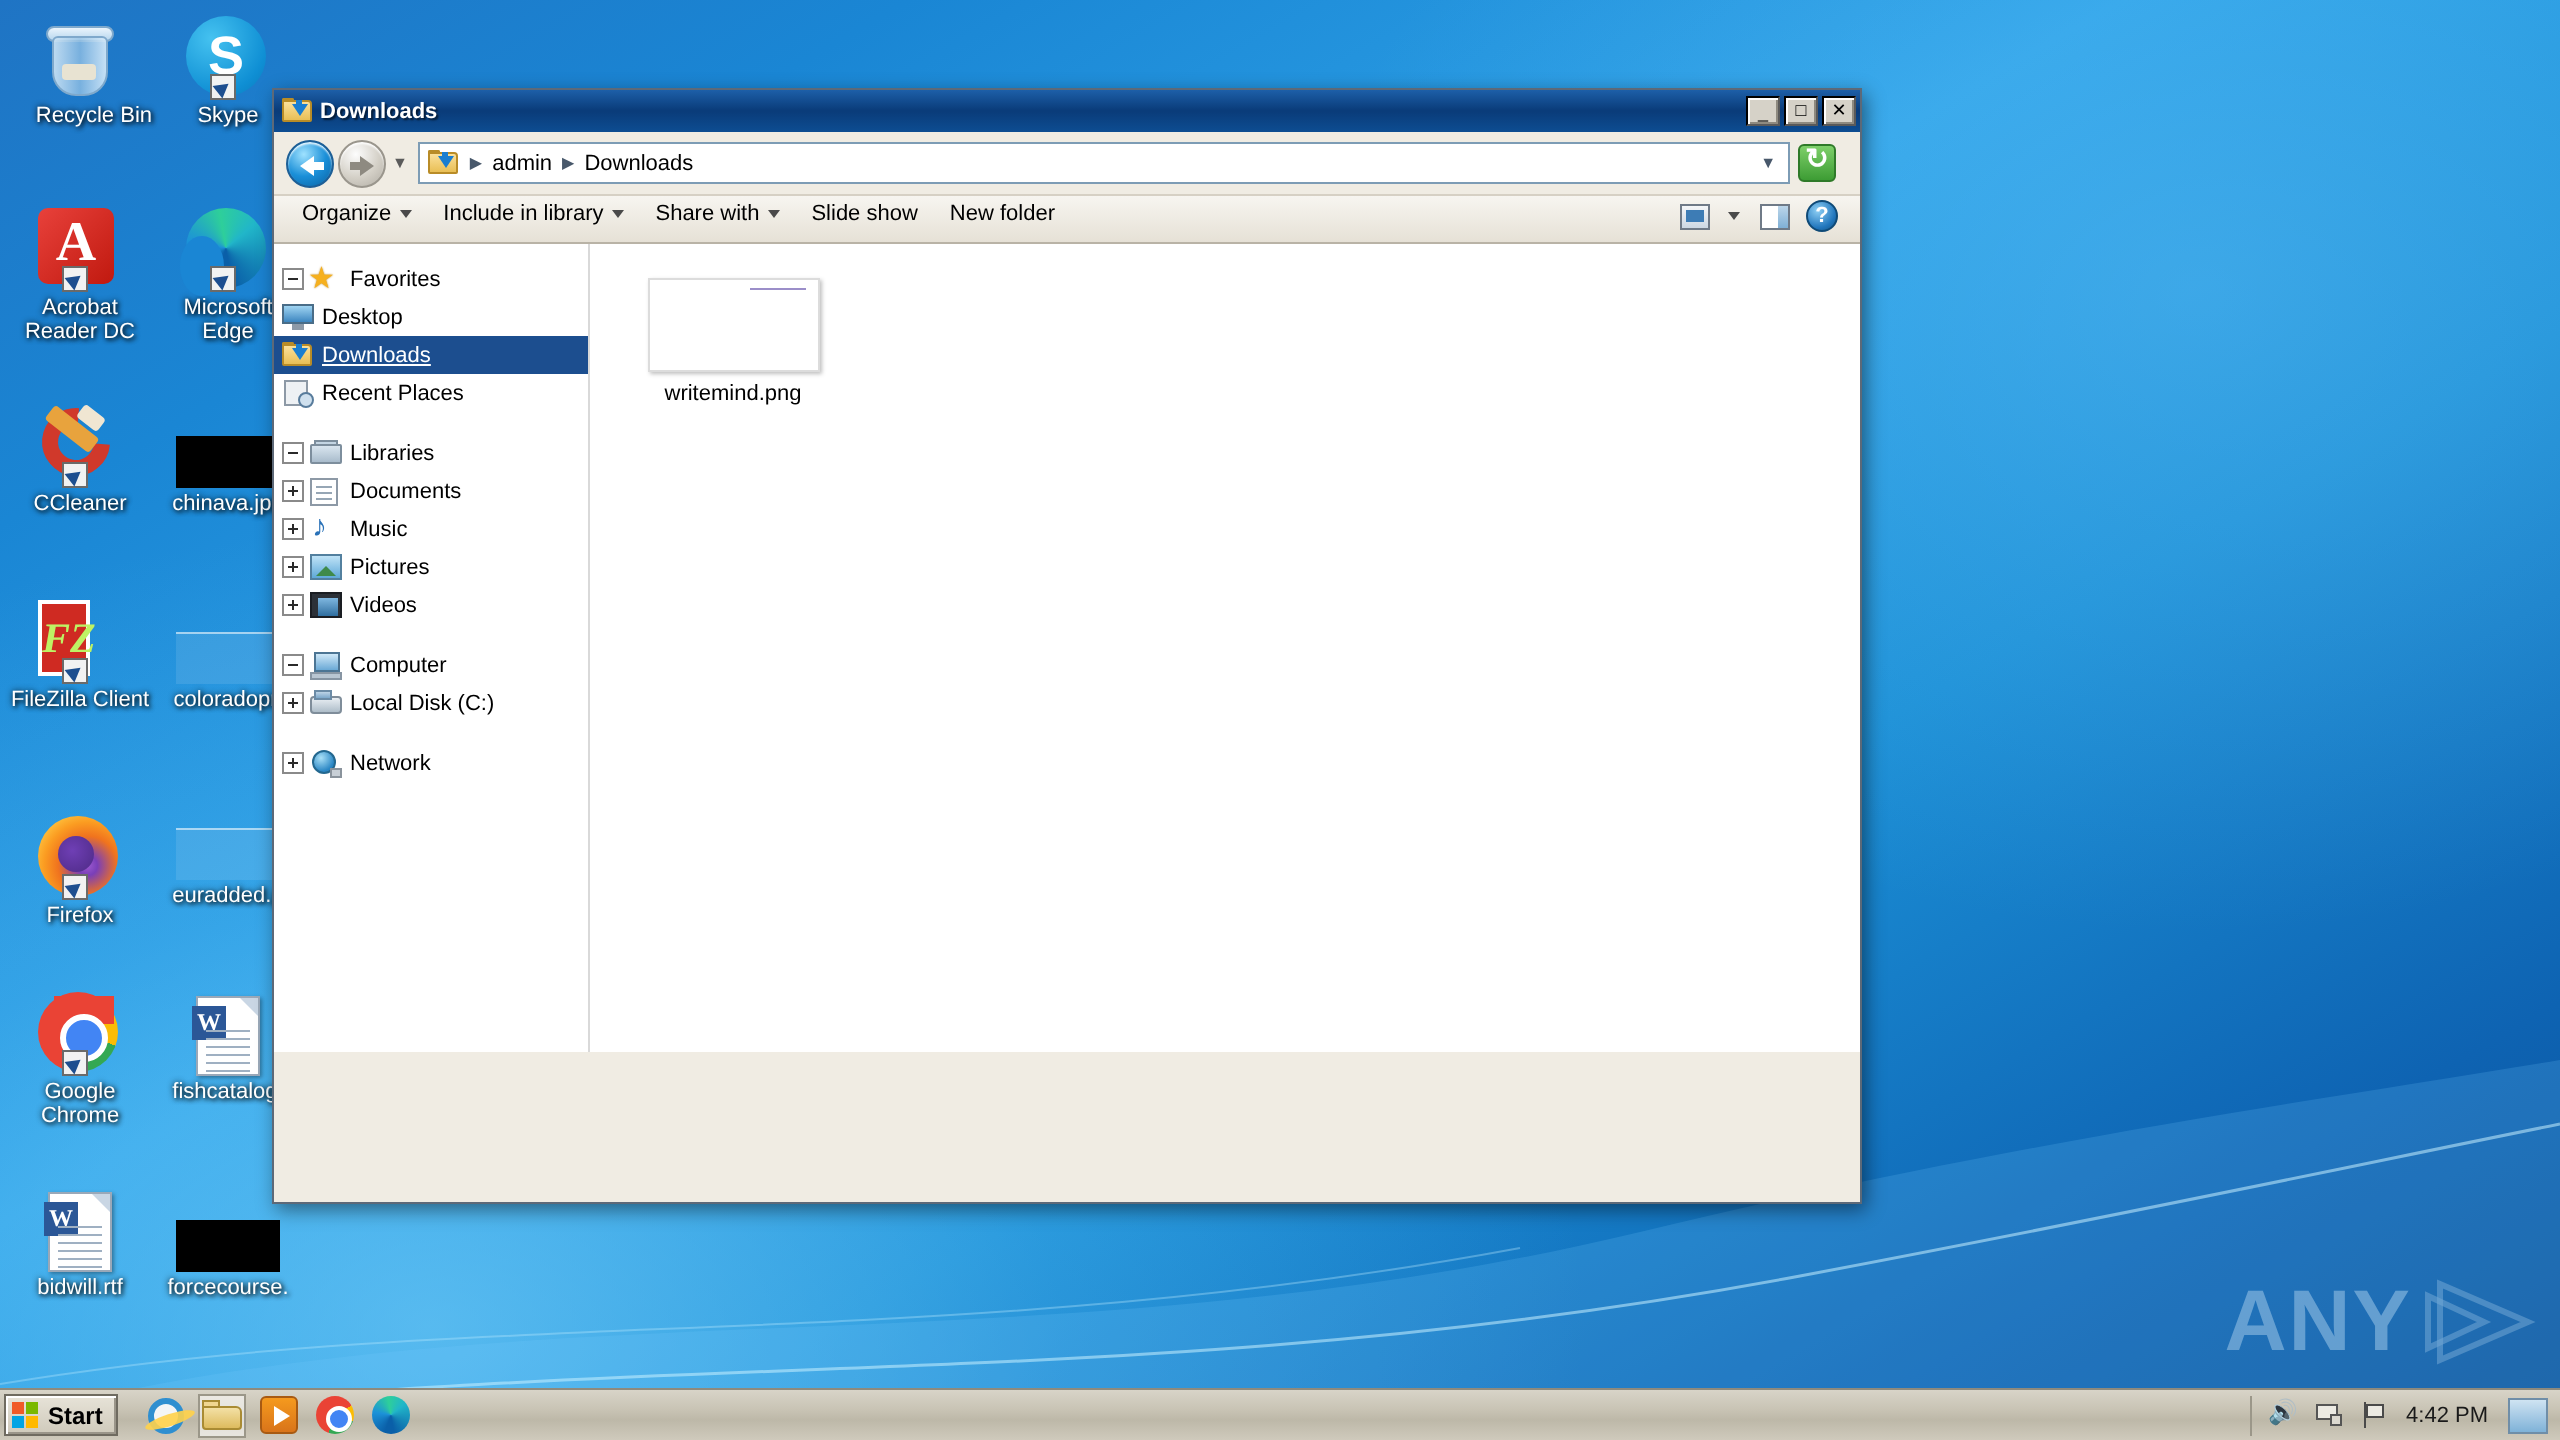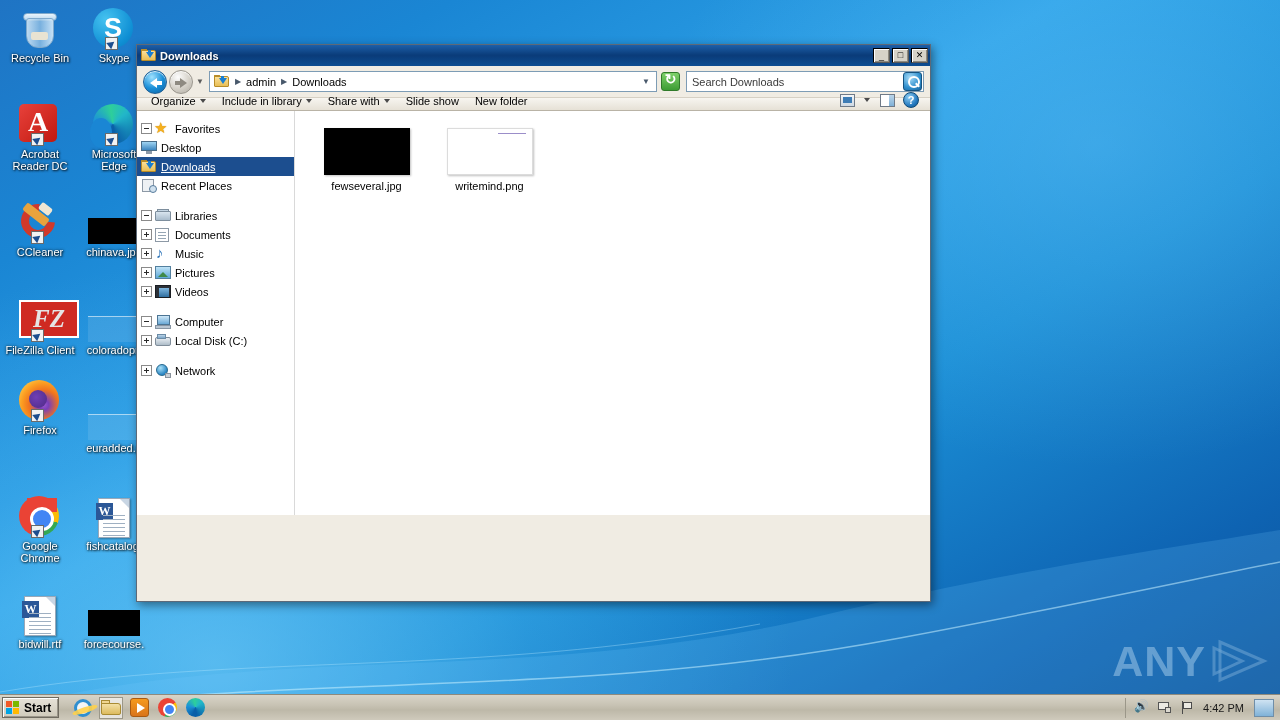--- a/index.html
+++ b/index.html
@@ -85,22 +85,22 @@
   }
   .edge:after{content:"";position:absolute;left:9px;top:12px;width:24px;height:24px;border-radius:50%;background:#1b7ec4;opacity:.0;}
   .edge-cut{position:absolute;left:-3px;top:14px;width:22px;height:30px;border-radius:50%;background:#1a86d4;}
   
   .ccl { width:40px; height:38px; position:relative; }
   .ccl-c { position:absolute; left:2px; top:2px; width:34px; height:34px; border-radius:50%;
            border:8px solid #d0392b; border-right-color:transparent; transform:rotate(-40deg); }
   .ccl-brush { position:absolute; left:3px; top:8px; width:28px; height:9px; background:#e8a33d; border-radius:2px; transform:rotate(38deg); }
   .ccl-brush2 { position:absolute; left:20px; top:3px; width:13px; height:8px; background:#f0e6d2; border-radius:2px; transform:rotate(38deg); }
   
-  .fz { width:60px; height:38px; background:#cf2a22; border:2px solid #fff; position:relative;
-        color:#e5e5e5; font-family:"Liberation Serif",serif; font-weight:bold; font-size:25px; line-height:34px; text-align:center; font-style:italic; text-shadow:none;}
+  .fz { width:26px; height:38px; background:#cf2a22; border:2px solid #fff; position:relative;
+        color:#bef264; font-family:"Liberation Serif",serif; font-weight:bold; font-size:21px; line-height:34px; text-align:center; font-style:italic; text-shadow:none;}
   
   .ff { width:40px; height:40px; border-radius:50%;
         background: radial-gradient(circle at 62% 62%, #9b59d0 0%, #7a3fb8 14%, #f0731e 42%, #fb9c21 62%, #ffd24a 88%); position:relative; }
   .ff:after{content:"";position:absolute;left:10px;top:10px;width:18px;height:18px;border-radius:50%;
             background: radial-gradient(circle at 40% 40%, #6f3fb5, #4d2a85);}
   
   .chr { width:40px; height:40px; border-radius:50%; position:relative;
          background: conic-gradient(from -60deg, #ea4335 0deg 120deg, #fbbc05 120deg 170deg, #34a853 170deg 260deg, #ea4335 260deg 360deg); }
   .chr:before{content:"";position:absolute;left:8px;top:2px;width:30px;height:14px;background:#ea4335;border-radius:0;}
   .chr:after{content:"";position:absolute;left:11px;top:11px;width:18px;height:18px;border-radius:50%;background:#4285f4;border:3px solid #fff;}
@@ -204,23 +204,23 @@
   }
   .search-go:after{
     content:""; position:absolute; left:4px; top:3px; width:8px;height:8px; border:2px solid #fff; border-radius:50%;
   }
   .search-go:before{
     content:""; position:absolute; left:11px; top:11px; width:5px;height:2px; background:#fff; transform:rotate(45deg);
   }
 
   
   .cmdbar {
-    height:14px; background: linear-gradient(to bottom,#f7f5f0,#e6e1d6);
+    height:25px; background: linear-gradient(to bottom,#f7f5f0,#e6e1d6);
     border-top:1px solid #d6d0c4; border-bottom:1px solid #b9b3a6;
-    display:flex; align-items:flex-end; padding:0 6px; gap:0;
+    display:flex; align-items:flex-start; padding:0 6px; gap:0;
   }
   .cmd-item {
     display:flex; align-items:center; gap:4px; padding:3px 8px; font-size:11px; cursor:pointer; white-space:nowrap;
   }
   .cmd-item .cd { width:0;height:0;border-left:3.5px solid transparent;border-right:3.5px solid transparent;border-top:4px solid #4a4a4a; }
   .cmd-right { margin-left:auto; display:flex; align-items:center; gap:2px; padding-right:2px;}
   .viewbtn { width:22px;height:20px; display:flex;align-items:center;justify-content:center; cursor:pointer; }
   .view-ico { width:15px;height:13px;border:1px solid #6f7a87;background:linear-gradient(to bottom,#f4f6f8,#cdd8e3); position:relative; }
   .view-ico:after{content:"";position:absolute;left:2px;top:2px;width:9px;height:6px;background:#3d7cb5;}
   .pane-ico { width:15px;height:13px;border:1px solid #6f7a87;background:#fff; position:relative; }
@@ -389,21 +389,21 @@
 <div class="sweep">
   <svg width="1280" height="200" viewBox="0 0 1280 200">
     <path d="M0,190 C260,120 520,168 820,96 C1010,50 1160,30 1280,10 L1280,200 L0,200 Z" fill="rgba(120,205,255,0.18)"></path>
     <path d="M0,196 C300,150 560,182 900,118 C1080,84 1190,60 1280,42" stroke="rgba(200,240,255,0.55)" stroke-width="1.5" fill="none"></path>
     <path d="M0,172 C240,132 470,158 760,104" stroke="rgba(190,235,255,0.35)" stroke-width="1" fill="none"></path>
   </svg>
 </div>
 
 <div id="desktop-icons">
 
-  <div class="dicon" style="left:4px;top:4px;">
+  <div class="dicon" style="left:4px;top:4px;text-align:right;">
     <div class="glyph">
       <div class="rb">
           <div class="rb-lid"></div>
           <div class="rb-body"></div>
           <div class="rb-paper"></div>
         </div>
     </div>
     <span class="lbl">Recycle Bin</span>
   </div>
 
@@ -470,21 +470,21 @@
     <span class="lbl">FileZilla Client</span>
   </div>
 
   <div class="dicon" style="left:78px;top:296px;">
     <div class="glyph">
         <div class="whitethumb"></div>
       </div>
     <span class="lbl">coloradopr.</span>
   </div>
 
-  <div class="dicon" style="left:4px;top:376px;">
+  <div class="dicon" style="left:4px;top:404px;">
     <div class="glyph">
       <div class="icon-box">
           <div class="ff"></div>
           <div class="shortcut-arrow"></div>
         </div>
     </div>
     <span class="lbl">Firefox</span>
   </div>
 
   <div class="dicon" style="left:78px;top:394px;">
@@ -594,24 +594,20 @@
       <span class="crumb-sep">▶</span>
       <span class="crumb">admin</span>
       <span class="crumb-sep">▶</span>
       <span class="crumb">Downloads</span>
       <span class="cb-spacer"></span>
       <span class="cb-drop">▼</span>
     </div>
 
     <div class="refresh-btn"></div>
 
-    <div class="searchbox">
-      <input type="text" placeholder="Search Downloads" value="Search Downloads" style="">
-      <div class="search-go"></div>
-    </div>
   </div>
 
   <div class="cmdbar">
     <div class="cmd-item">
       <span>Organize</span>
       <span class="cd"></span>
     </div>
     <div class="cmd-item">
       <span>Include in library</span>
       <span class="cd"></span>
@@ -757,28 +753,20 @@
               <div class="wire"></div>
             </div>
           </div>
         <span class="tlabel">Network</span>
       </div>
     </div>
 
     <div class="filepane">
       <div class="grid">
 
-        <div class="fileitem">
-          <div class="thumbwrap">
-            <div class="thumb black">
-              <div class="inner-text"></div>
-            </div>
-          </div>
-          <div class="fname">fewseveral.jpg</div>
-        </div>
 
 
 
 
         <div class="fileitem">
           <div class="thumbwrap">
             <div class="thumb">
               <div class="topline"></div>
               <div class="inner-text"></div>
             </div>

